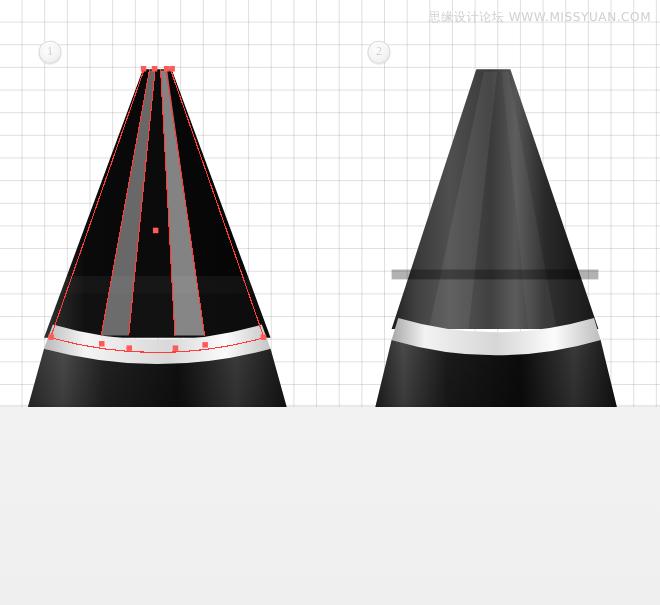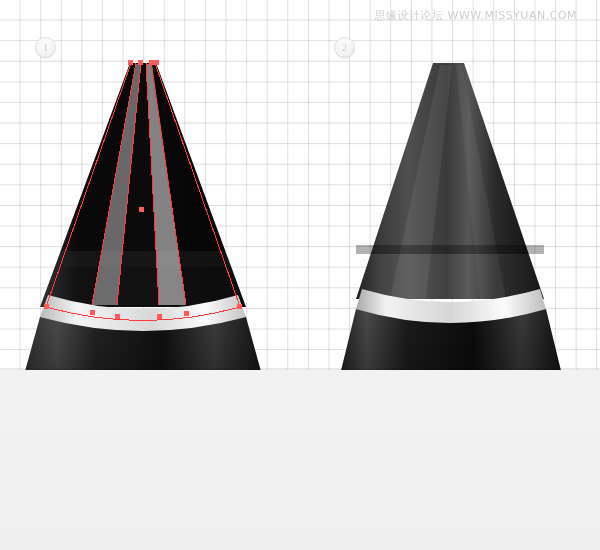--- a/index.html
+++ b/index.html
@@ -33,21 +33,21 @@
     background:radial-gradient(circle at 42% 36%, #fdfdfd 0%, #f4f4f4 55%, #e6e6e6 100%);
     border:1px solid #dcdcdc;
     box-shadow:0 1px 1px rgba(0,0,0,.07), inset 0 1px 0 #fff;
     color:#cfcfcf;font-size:11px;line-height:19px;text-align:center;
     font-family:"Liberation Serif","DejaVu Serif",serif;
   }
   .badge.b1{left:35px;top:37px;}
   .badge.b2{left:334px;top:37px;}
 
   .watermark{
-    position:absolute;right:23px;top:8px;
+    position:absolute;right:8px;top:8px;
     font-size:11px;color:#cfcfcf;letter-spacing:.5px;white-space:nowrap;
     font-family:"DejaVu Sans","Liberation Sans",sans-serif;
   }
 
   
   .pencil{position:absolute;}
   .pencil.left{left:18px;top:55px;}
   .pencil.right{left:330px;top:55px;}
 
   

